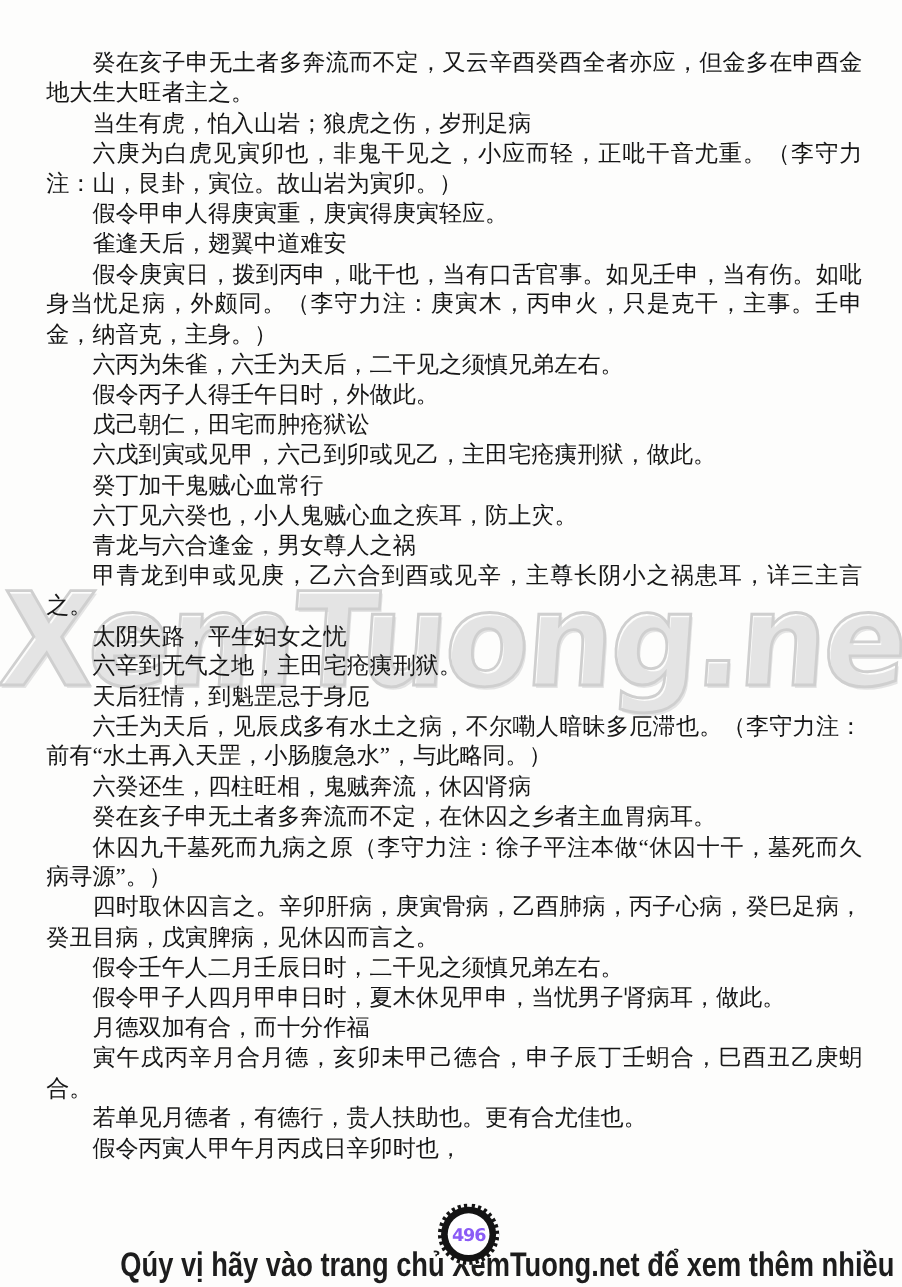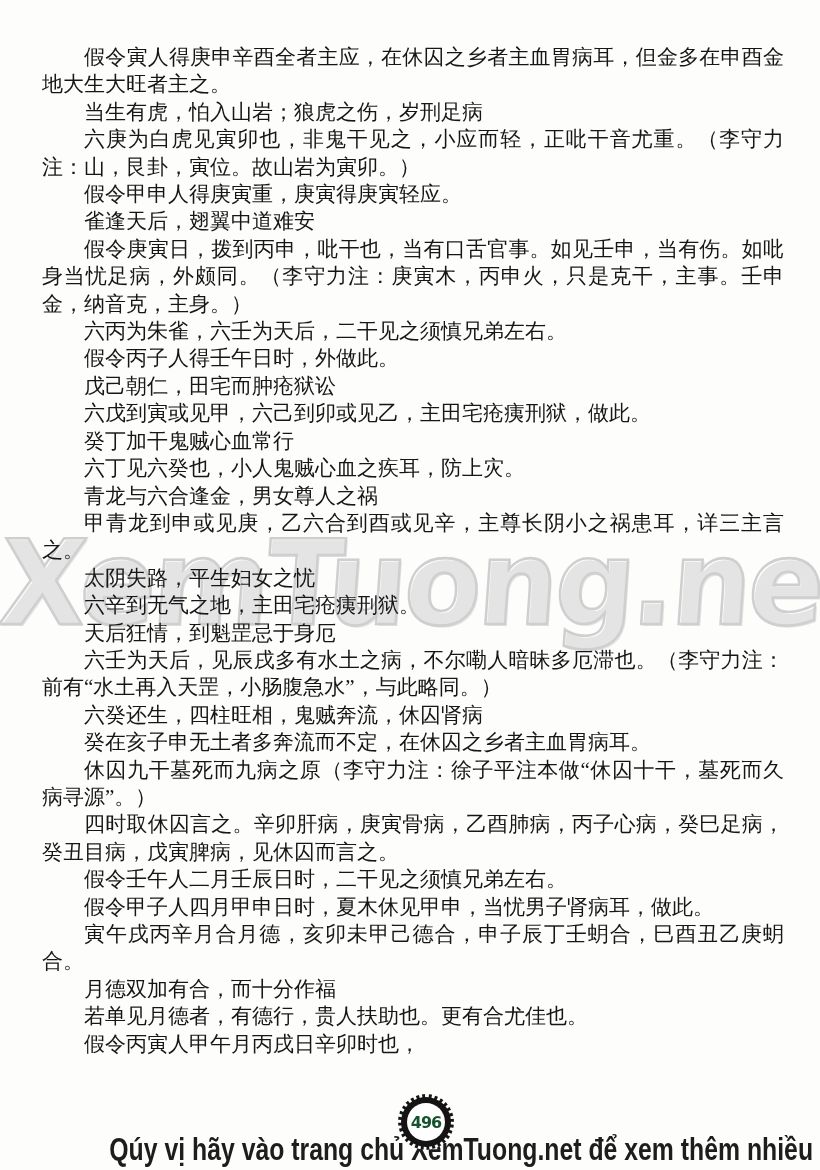--- a/index.html
+++ b/index.html
@@ -70,21 +70,21 @@
     border-radius: 50%;
     background: #ffffff;
     display: flex;
     align-items: center;
     justify-content: center;
   }
   .badge-num {
     font-family: "DejaVu Sans", sans-serif;
     font-weight: bold;
     font-size: 16px;
-    color: #14532d;
+    color: #8b5cf6;
     letter-spacing: -1px;
   }
   .footer {
     position: absolute;
     left: 0;
     bottom: 2px;
     width: 820px;
     text-align: center;
     z-index: 2;
   }
@@ -100,21 +100,21 @@
   }
 </style>
 </head>
 <body>
 
 <div class="page">
 
   <div class="watermark">XemTuong.net</div>
 
   <div class="body-text">
-      <p class="para">假令寅人得庚申辛酉全者主应，在休囚之乡者主血胃病耳，但金多在申酉金地大生大旺者主之。</p>
+      <p class="para">癸在亥子申无土者多奔流而不定，又云辛酉癸酉全者亦应，但金多在申酉金地大生大旺者主之。</p>
       <p class="para">当生有虎，怕入山岩；狼虎之伤，岁刑足病</p>
       <p class="para">六庚为白虎见寅卯也，非鬼干见之，小应而轻，正吡干音尤重。（李守力注：山，艮卦，寅位。故山岩为寅卯。）</p>
       <p class="para">假令甲申人得庚寅重，庚寅得庚寅轻应。</p>
       <p class="para">雀逢天后，翅翼中道难安</p>
       <p class="para">假令庚寅日，拨到丙申，吡干也，当有口舌官事。如见壬申，当有伤。如吡身当忧足病，外颇同。（李守力注：庚寅木，丙申火，只是克干，主事。壬申金，纳音克，主身。）</p>
       <p class="para">六丙为朱雀，六壬为天后，二干见之须慎兄弟左右。</p>
       <p class="para">假令丙子人得壬午日时，外做此。</p>
       <p class="para">戊己朝仁，田宅而肿疮狱讼</p>
       <p class="para">六戊到寅或见甲，六己到卯或见乙，主田宅疮痍刑狱，做此。</p>
       <p class="para">癸丁加干鬼贼心血常行</p>
@@ -124,22 +124,22 @@
       <p class="para">太阴失路，平生妇女之忧</p>
       <p class="para">六辛到无气之地，主田宅疮痍刑狱。</p>
       <p class="para">天后狂情，到魁罡忌于身厄</p>
       <p class="para">六壬为天后，见辰戌多有水土之病，不尔嘞人暗昧多厄滞也。（李守力注：前有“水土再入天罡，小肠腹急水”，与此略同。）</p>
       <p class="para">六癸还生，四柱旺相，鬼贼奔流，休囚肾病</p>
       <p class="para">癸在亥子申无土者多奔流而不定，在休囚之乡者主血胃病耳。</p>
       <p class="para">休囚九干墓死而九病之原（李守力注：徐子平注本做“休囚十干，墓死而久病寻源”。）</p>
       <p class="para">四时取休囚言之。辛卯肝病，庚寅骨病，乙酉肺病，丙子心病，癸巳足病，癸丑目病，戊寅脾病，见休囚而言之。</p>
       <p class="para">假令壬午人二月壬辰日时，二干见之须慎兄弟左右。</p>
       <p class="para">假令甲子人四月甲申日时，夏木休见甲申，当忧男子肾病耳，做此。</p>
+      <p class="para">月德双加有合，而十分作福</p>
       <p class="para">寅午戌丙辛月合月德，亥卯未甲己德合，申子辰丁壬蚏合，巳酉丑乙庚蚏合。</p>
-      <p class="para">月德双加有合，而十分作福</p>
       <p class="para">若单见月德者，有德行，贵人扶助也。更有合尤佳也。</p>
       <p class="para">假令丙寅人甲午月丙戌日辛卯时也，</p>
     </div>
 
   <div class="badge">
     <div class="badge-inner">
       <span class="badge-num">496</span>
     </div>
   </div>
 

